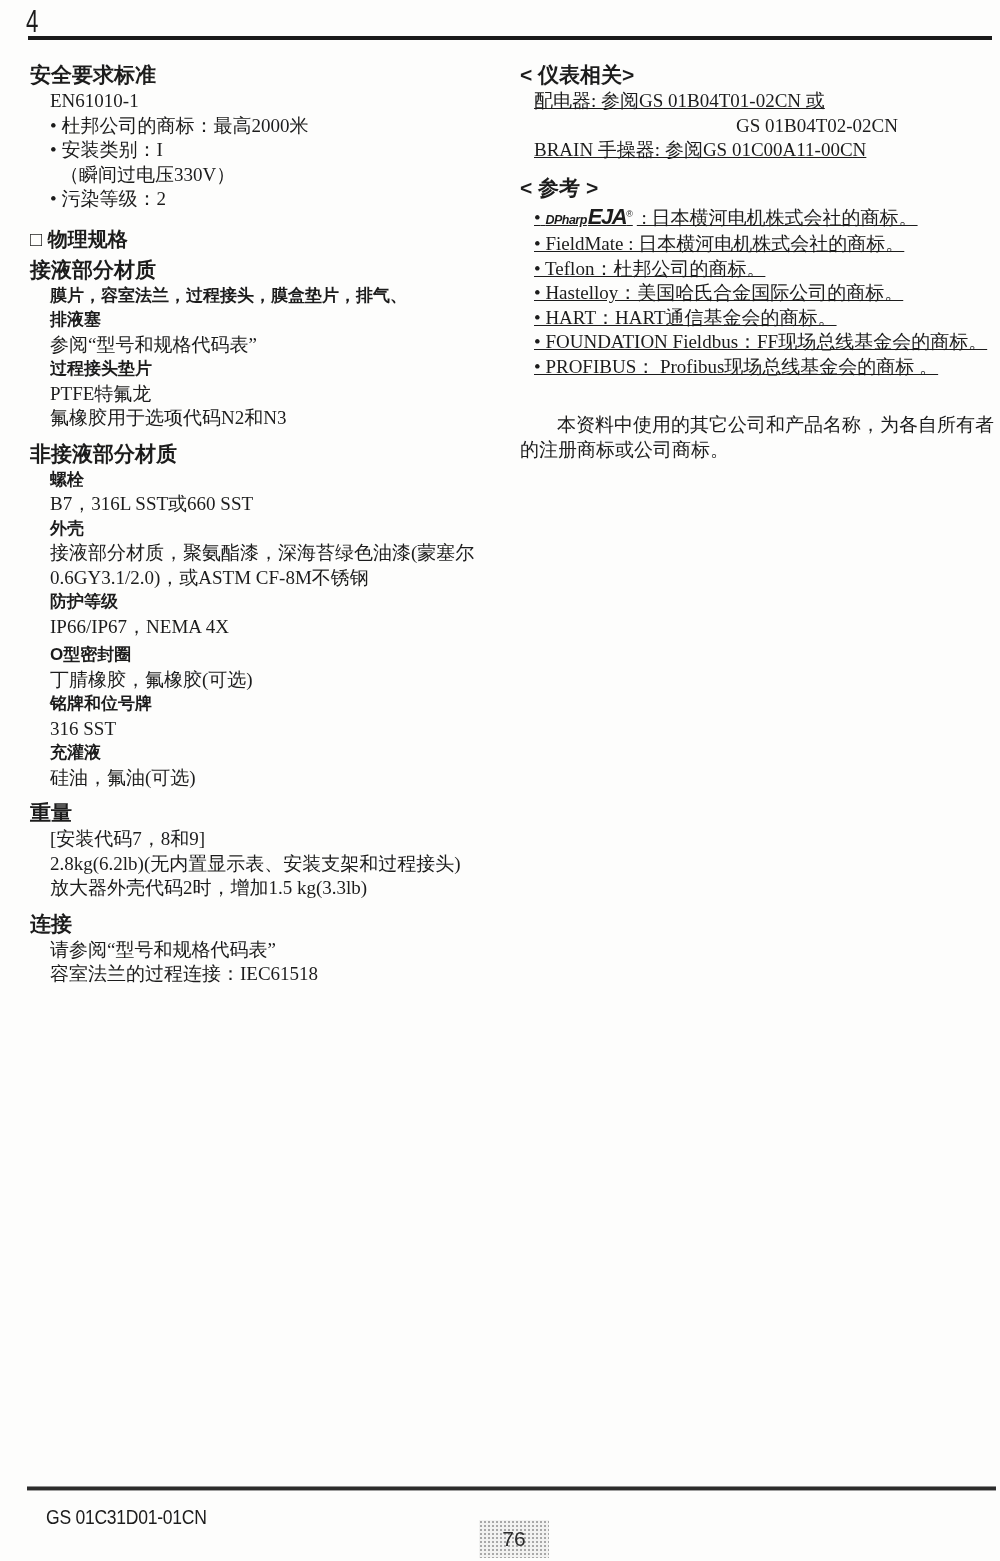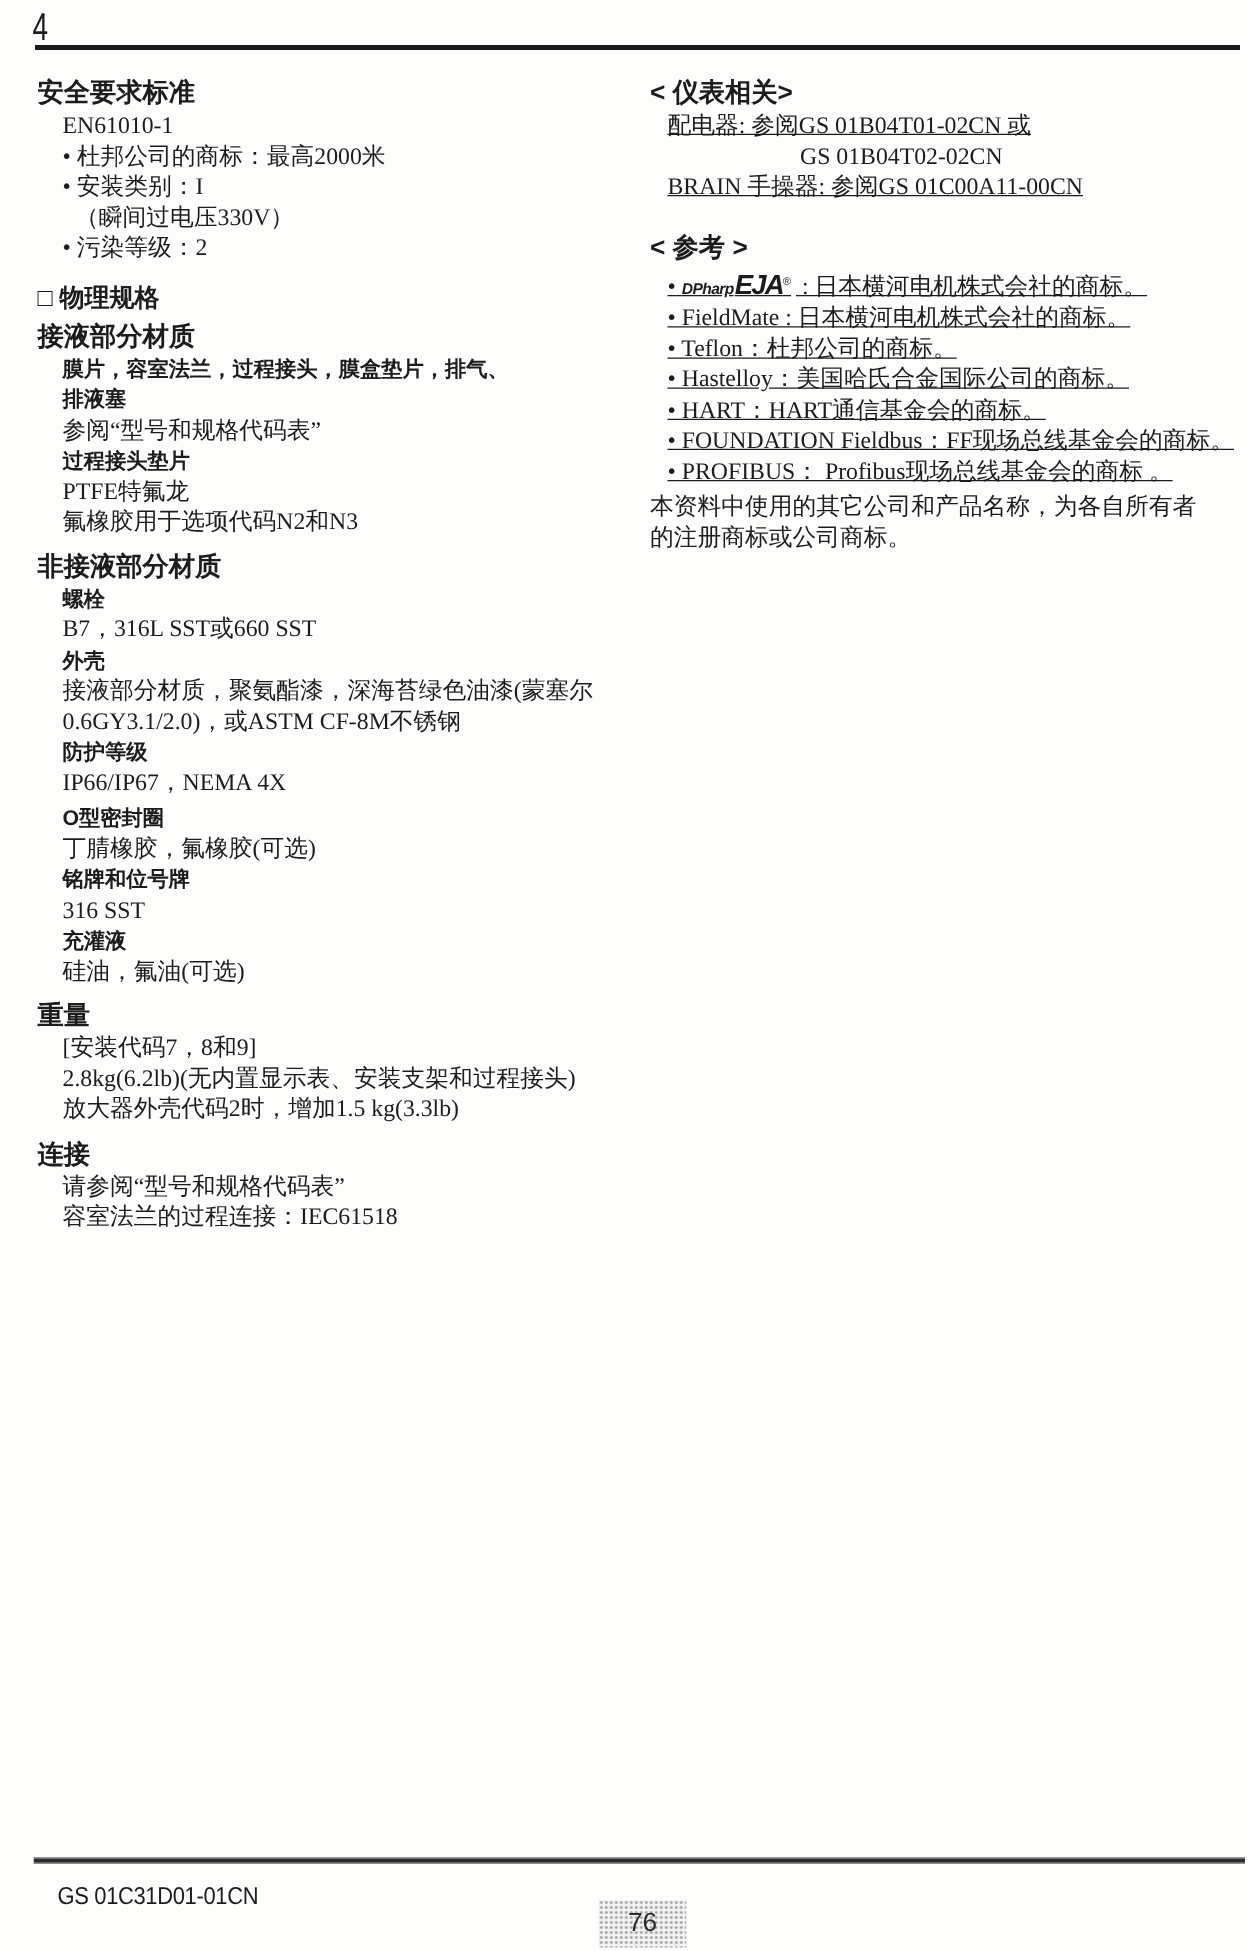--- a/index.html
+++ b/index.html
@@ -17,29 +17,29 @@
   .rule-top{position:absolute;left:28px;right:8px;top:36px;height:4px;background:#1b1b1b;}
   
   .cols{position:absolute;top:60px;left:30px;right:6px;display:flex;align-items:flex-start;}
   .col-l{flex:none;width:462px;}
   .col-r{flex:1;padding-left:28px;min-width:0;}
   
   .ln{line-height:24.5px;font-size:19px;white-space:nowrap;}
   .ind{margin-left:20px;}
   .ind-sm{margin-left:30px;}
   .ind-r{margin-left:14px;text-decoration:underline;}
-  .ind-deep{margin-left:120px;}
+  .ind-deep{margin-left:120px;text-align:center;}
   .bh{font-family:"Liberation Sans","DejaVu Sans",sans-serif;font-weight:bold;font-size:17px;}
   .h{font-family:"Liberation Sans","DejaVu Sans",sans-serif;font-weight:bold;font-size:21px;line-height:29px;}
   .h-lg{font-family:"Liberation Sans","DejaVu Sans",sans-serif;font-weight:bold;font-size:20px;line-height:31px;}
   .mt-lg{margin-top:12px;}
   .mt-md{margin-top:8px;}
   .mt-sm{margin-top:4px;}
-  .mt-ref{margin-top:21px;}
-  .mt-note{margin-top:4px;}
+  .mt-ref{margin-top:10px;}
+  .mt-note{margin-top:34px;text-align:right;}
   
   .logo-dp{font-family:"Liberation Sans",sans-serif;font-style:italic;font-weight:bold;font-size:12.5px;letter-spacing:-.5px;}
   .logo-eja{font-family:"Liberation Sans",sans-serif;font-style:italic;font-weight:800;font-size:22px;letter-spacing:-1.5px;margin-left:1px;}
   .logo-reg{font-family:"Liberation Sans",sans-serif;font-size:9px;vertical-align:super;margin-right:4px;}
   
   .rule-bottom{position:absolute;left:27px;right:4px;top:1486px;height:3px;background:#2c2c2c;border-top:1px solid #8f8f8f;border-bottom:1px solid #9f9f9f;}
   .doc-num{
     position:absolute;left:46px;top:1506px;
     font-family:"Liberation Sans","DejaVu Sans",sans-serif;font-size:19.5px;font-weight:500;
     transform:scaleX(.9);transform-origin:left top;letter-spacing:-.3px;

